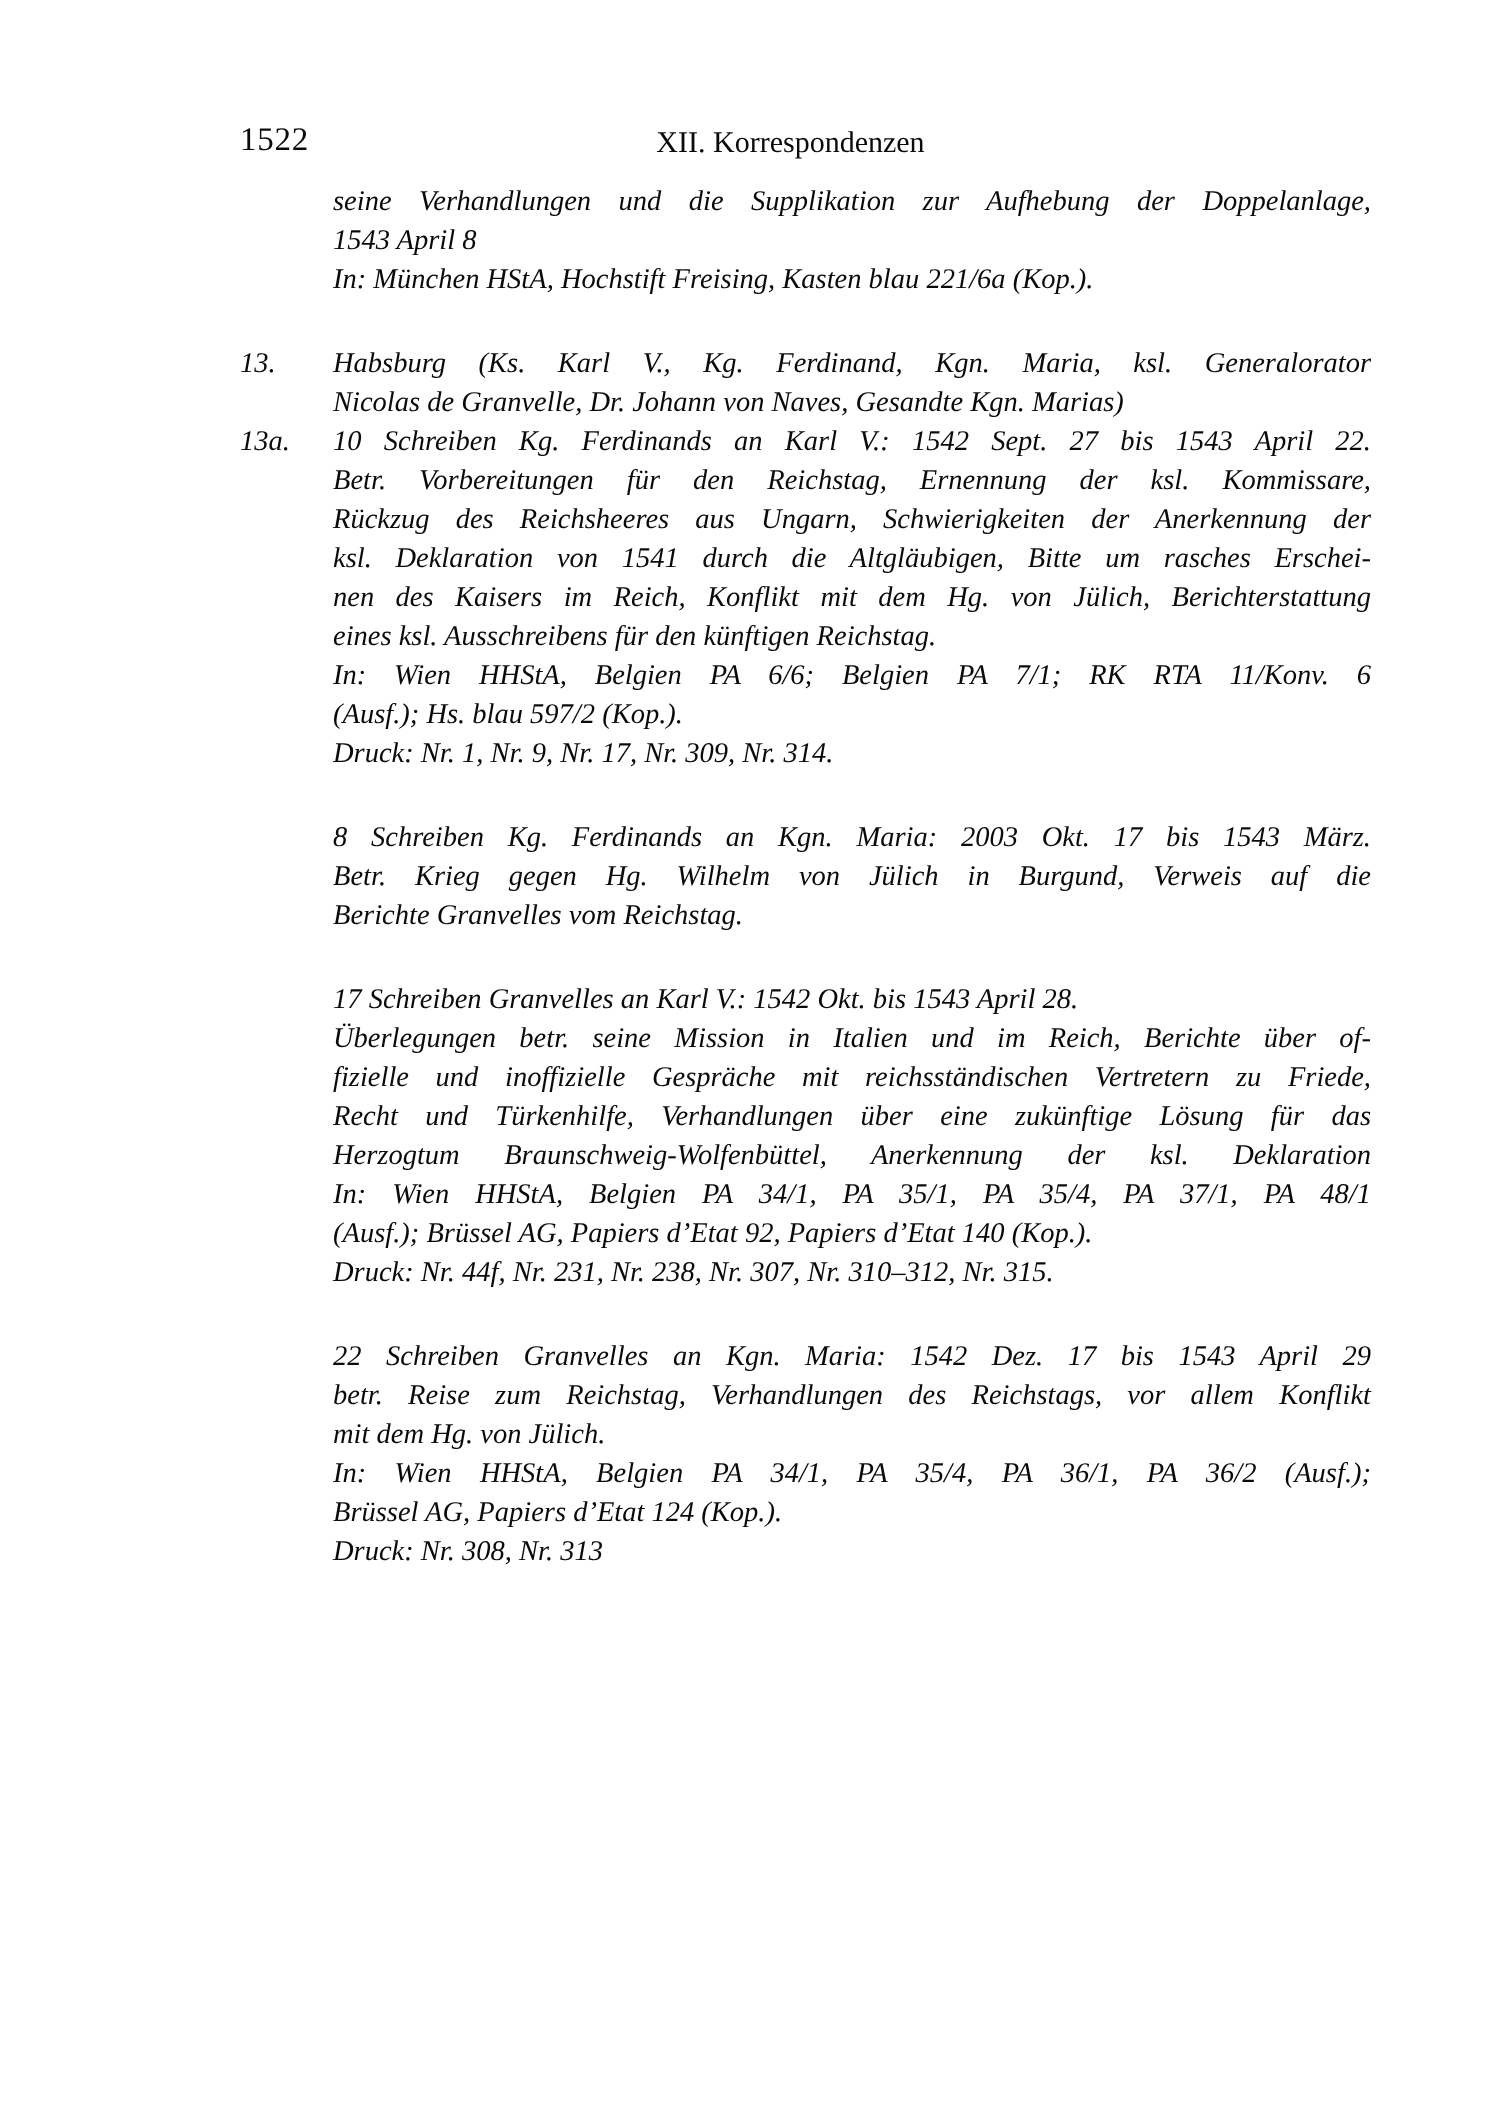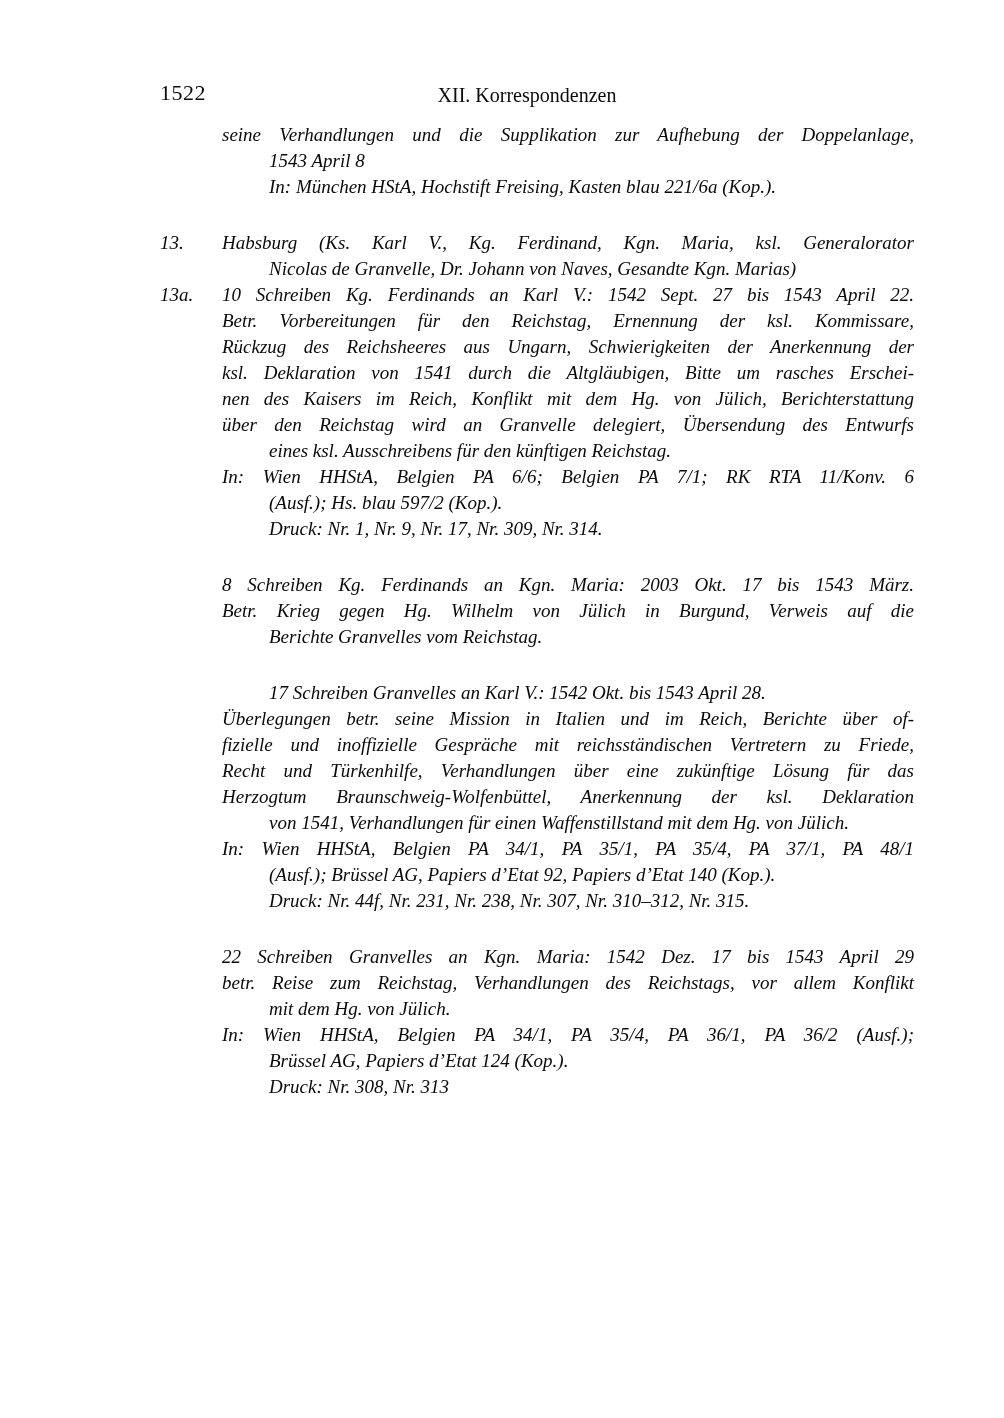--- a/index.html
+++ b/index.html
@@ -46,21 +46,21 @@
     width: 62px;
     line-height: 26px;
   }
   .bod { width: 692px; }
   .tline {
     line-height: 26px;
     text-align: justify;
     text-align-last: justify;
     white-space: normal;
   }
-  .tline.tlast { text-align-last: left; margin-left: 47px; }
+  .tline.tlast { text-align-last: left; }
 </style>
 </head>
 <body>
 
 <div class="page">
 
   <div class="pageno">1522</div>
   <div class="htitle">XII. Korrespondenzen</div>
 
   <div class="content">
@@ -90,21 +90,20 @@
 
     <div class="row">
       <div class="lab">13a.</div>
       <div class="bod">
         <div>
             <div class="tline">10 Schreiben Kg. Ferdinands an Karl V.: 1542 Sept. 27 bis 1543 April 22.</div>
             <div class="tline">Betr. Vorbereitungen für den Reichstag, Ernennung der ksl. Kommissare,</div>
             <div class="tline">Rückzug des Reichsheeres aus Ungarn, Schwierigkeiten der Anerkennung der</div>
             <div class="tline">ksl. Deklaration von 1541 durch die Altgläubigen, Bitte um rasches Erschei-</div>
             <div class="tline">nen des Kaisers im Reich, Konflikt mit dem Hg. von Jülich, Berichterstattung</div>
-            <div class="tline">über den Reichstag wird an Granvelle delegiert, Übersendung des Entwurfs</div>
             <div class="tline tlast">eines ksl. Ausschreibens für den künftigen Reichstag.</div>
           </div>
         <div>
             <div class="tline">In: Wien HHStA, Belgien PA 6/6; Belgien PA 7/1; RK RTA 11/Konv. 6</div>
             <div class="tline tlast">(Ausf.); Hs. blau 597/2 (Kop.).</div>
           </div>
         <div>
             <div class="tline tlast">Druck: Nr. 1, Nr. 9, Nr. 17, Nr. 309, Nr. 314.</div>
           </div>
       </div>
@@ -125,21 +124,20 @@
       <div class="lab"></div>
       <div class="bod">
         <div>
             <div class="tline tlast">17 Schreiben Granvelles an Karl V.: 1542 Okt. bis 1543 April 28.</div>
           </div>
         <div>
             <div class="tline">Überlegungen betr. seine Mission in Italien und im Reich, Berichte über of-</div>
             <div class="tline">fizielle und inoffizielle Gespräche mit reichsständischen Vertretern zu Friede,</div>
             <div class="tline">Recht und Türkenhilfe, Verhandlungen über eine zukünftige Lösung für das</div>
             <div class="tline">Herzogtum Braunschweig-Wolfenbüttel, Anerkennung der ksl. Deklaration</div>
-            <div class="tline tlast">von 1541, Verhandlungen für einen Waffenstillstand mit dem Hg. von Jülich.</div>
           </div>
         <div>
             <div class="tline">In: Wien HHStA, Belgien PA 34/1, PA 35/1, PA 35/4, PA 37/1, PA 48/1</div>
             <div class="tline tlast">(Ausf.); Brüssel AG, Papiers d’Etat 92, Papiers d’Etat 140 (Kop.).</div>
           </div>
         <div>
             <div class="tline tlast">Druck: Nr. 44f, Nr. 231, Nr. 238, Nr. 307, Nr. 310–312, Nr. 315.</div>
           </div>
       </div>
     </div>

